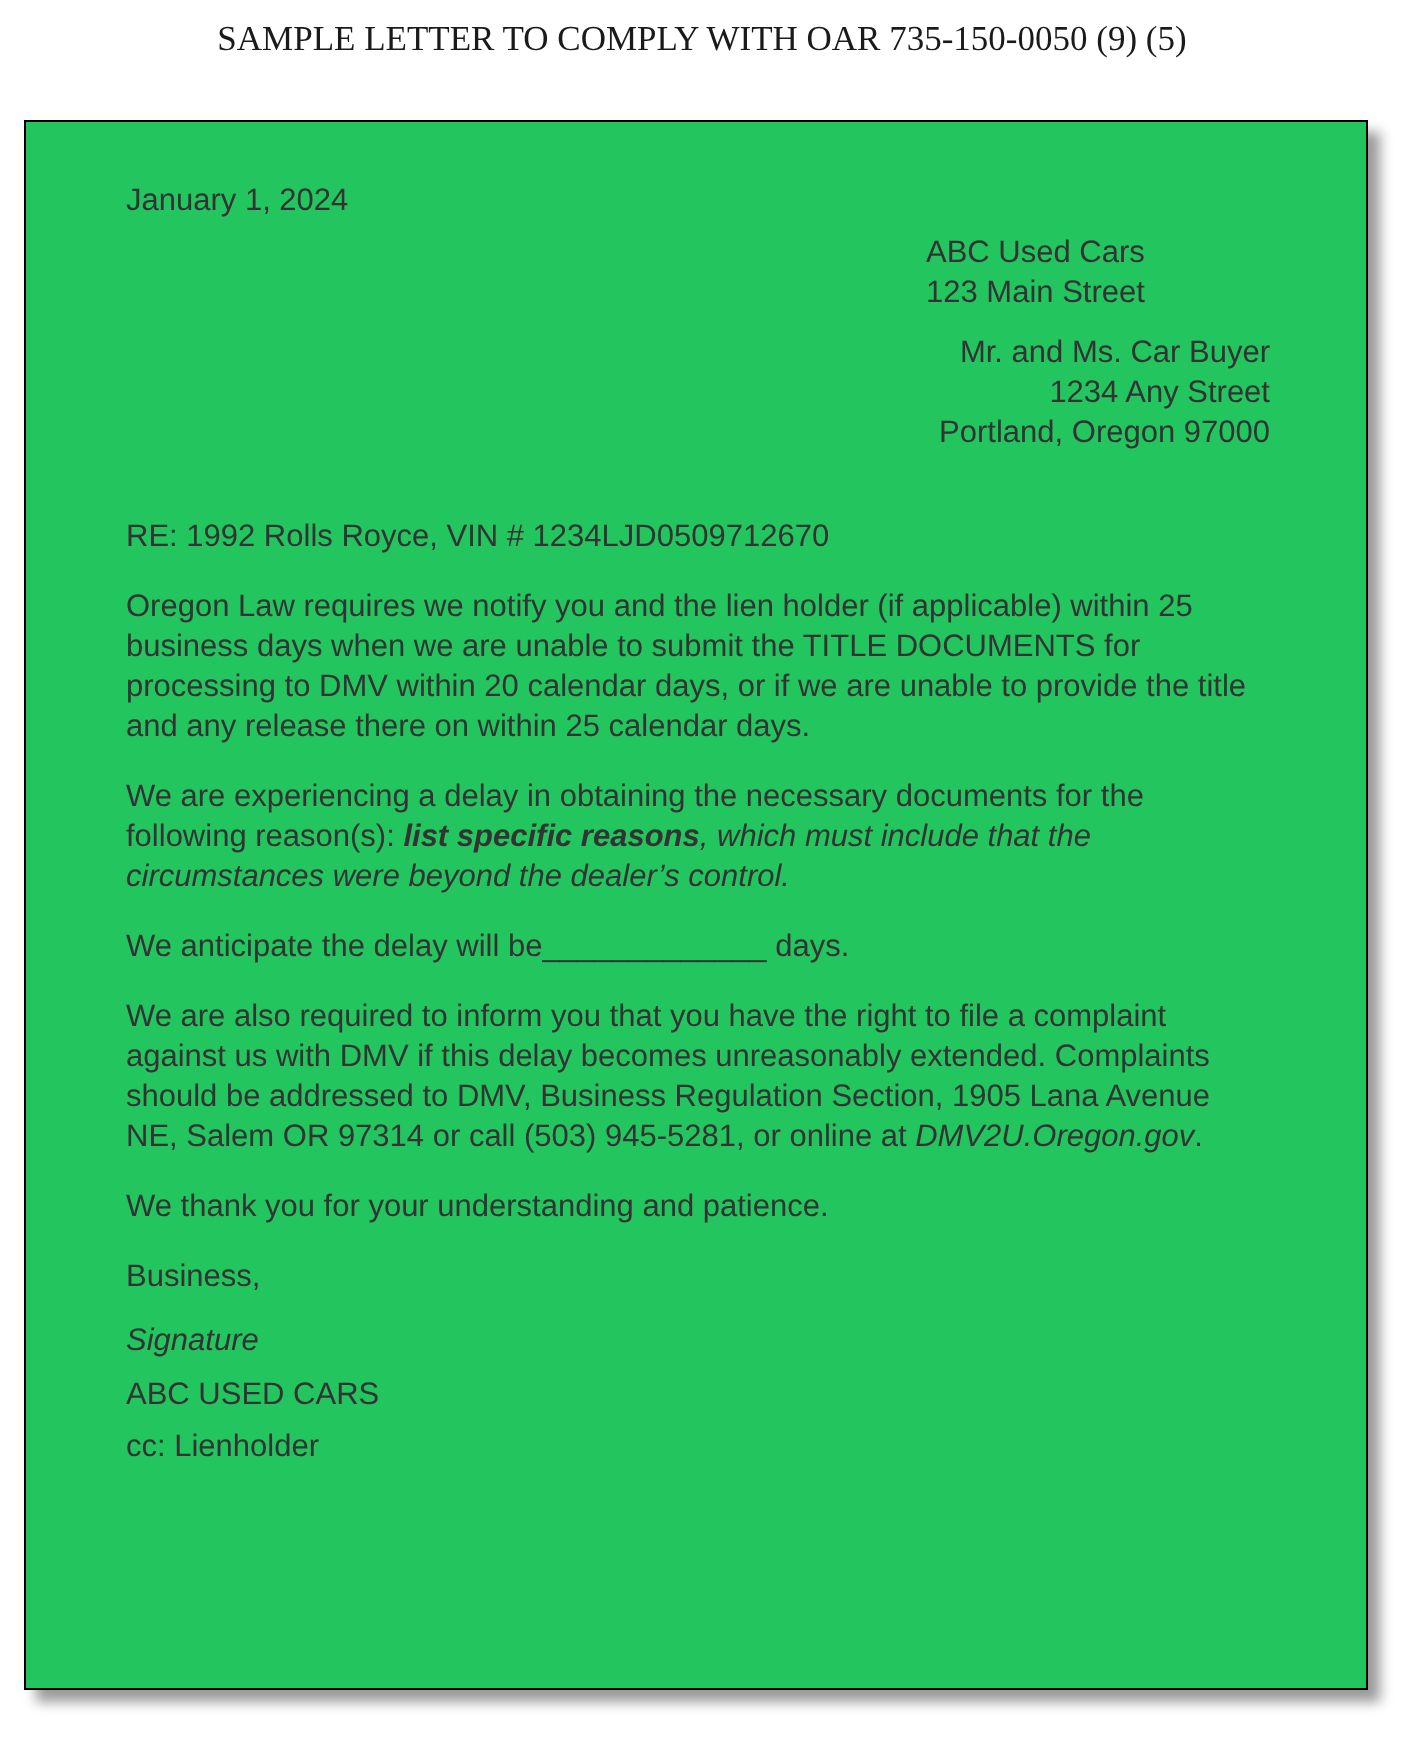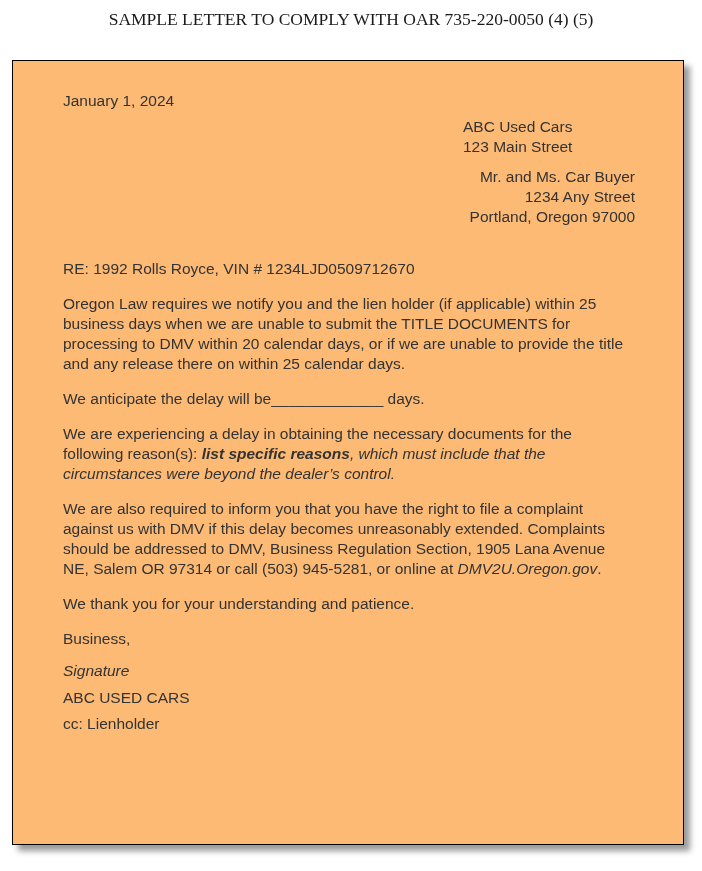--- a/index.html
+++ b/index.html
@@ -22,21 +22,21 @@
     line-height: 19.5px;
     color: #1a1a1a;
   }
   .page {
     position: absolute;
     left: 12px;
     top: 60px;
     width: 672px;
     height: 785px;
     box-sizing: border-box;
-    background: #fdba74;
+    background: #22c55e;
     border: 1.5px solid #000000;
     box-shadow: 6px 6px 6px rgba(0, 0, 0, 0.40);
     padding: 30px 48px 0 50px;
     overflow: hidden;
   }
   .page p, .page .addr-line {
     margin: 0;
     font-size: 15.5px;
     line-height: 20px;
     max-width: 572px;
@@ -54,21 +54,21 @@
   .para        { margin-top: 15px !important; }
   .closing     { margin-top: 15px !important; }
   .signature   { margin-top: 12px !important; font-style: italic; }
   .company     { margin-top: 7px  !important; }
   .cc-line     { margin-top: 6px  !important; }
 </style>
 </head>
 <body>
 
 <div class="title-block">
-  <div>SAMPLE LETTER TO COMPLY WITH OAR 735-220-0050 (4) (5)</div>
+  <div>SAMPLE LETTER TO COMPLY WITH OAR 735-150-0050 (9) (5)</div>
 </div>
 
 <div class="page">
 
   <p>January 1, 2024</p>
 
   <div class="sender-block">
     <div class="addr-line">ABC Used Cars</div>
     <div class="addr-line">123 Main Street</div>
   </div>
@@ -76,22 +76,22 @@
   <div class="recipient-block">
     <div class="addr-line">Mr. and Ms. Car Buyer</div>
     <div class="addr-line">1234 Any Street</div>
     <div class="addr-line">Portland, Oregon 97000</div>
   </div>
 
   <p class="re-line">RE: 1992 Rolls Royce, VIN # 1234LJD0509712670</p>
 
 
   <p class="para"><span>Oregon Law requires we notify you and the lien holder (if applicable) within 25 business days when we are unable to submit the TITLE DOCUMENTS for processing to DMV within 20 calendar days, or if we are unable to provide the title and any release there on within 25 calendar days.</span></p>
+  <p class="para"><span>We are experiencing a delay in obtaining the necessary documents for the following reason(s): </span><span style="font-weight: bold; font-style: italic;">list specific reasons</span><span style="font-style: italic;">, which must include that the circumstances were beyond the dealer’s control.</span></p>
   <p class="para"><span>We anticipate the delay will be_____________ days.</span></p>
-  <p class="para"><span>We are experiencing a delay in obtaining the necessary documents for the following reason(s): </span><span style="font-weight: bold; font-style: italic;">list specific reasons</span><span style="font-style: italic;">, which must include that the circumstances were beyond the dealer’s control.</span></p>
   <p class="para"><span>We are also required to inform you that you have the right to file a complaint against us with DMV if this delay becomes unreasonably extended. Complaints should be addressed to DMV, Business Regulation Section, 1905 Lana Avenue NE, Salem OR 97314 or call (503) 945-5281, or online at </span><span style="font-style: italic;">DMV2U.Oregon.gov</span><span>.</span></p>
   <p class="para"><span>We thank you for your understanding and patience.</span></p>
 
   <p class="closing">Business,</p>
   <p class="signature">Signature</p>
   <p class="company">ABC USED CARS</p>
   <p class="cc-line">cc: Lienholder</p>
 
 </div>
 

